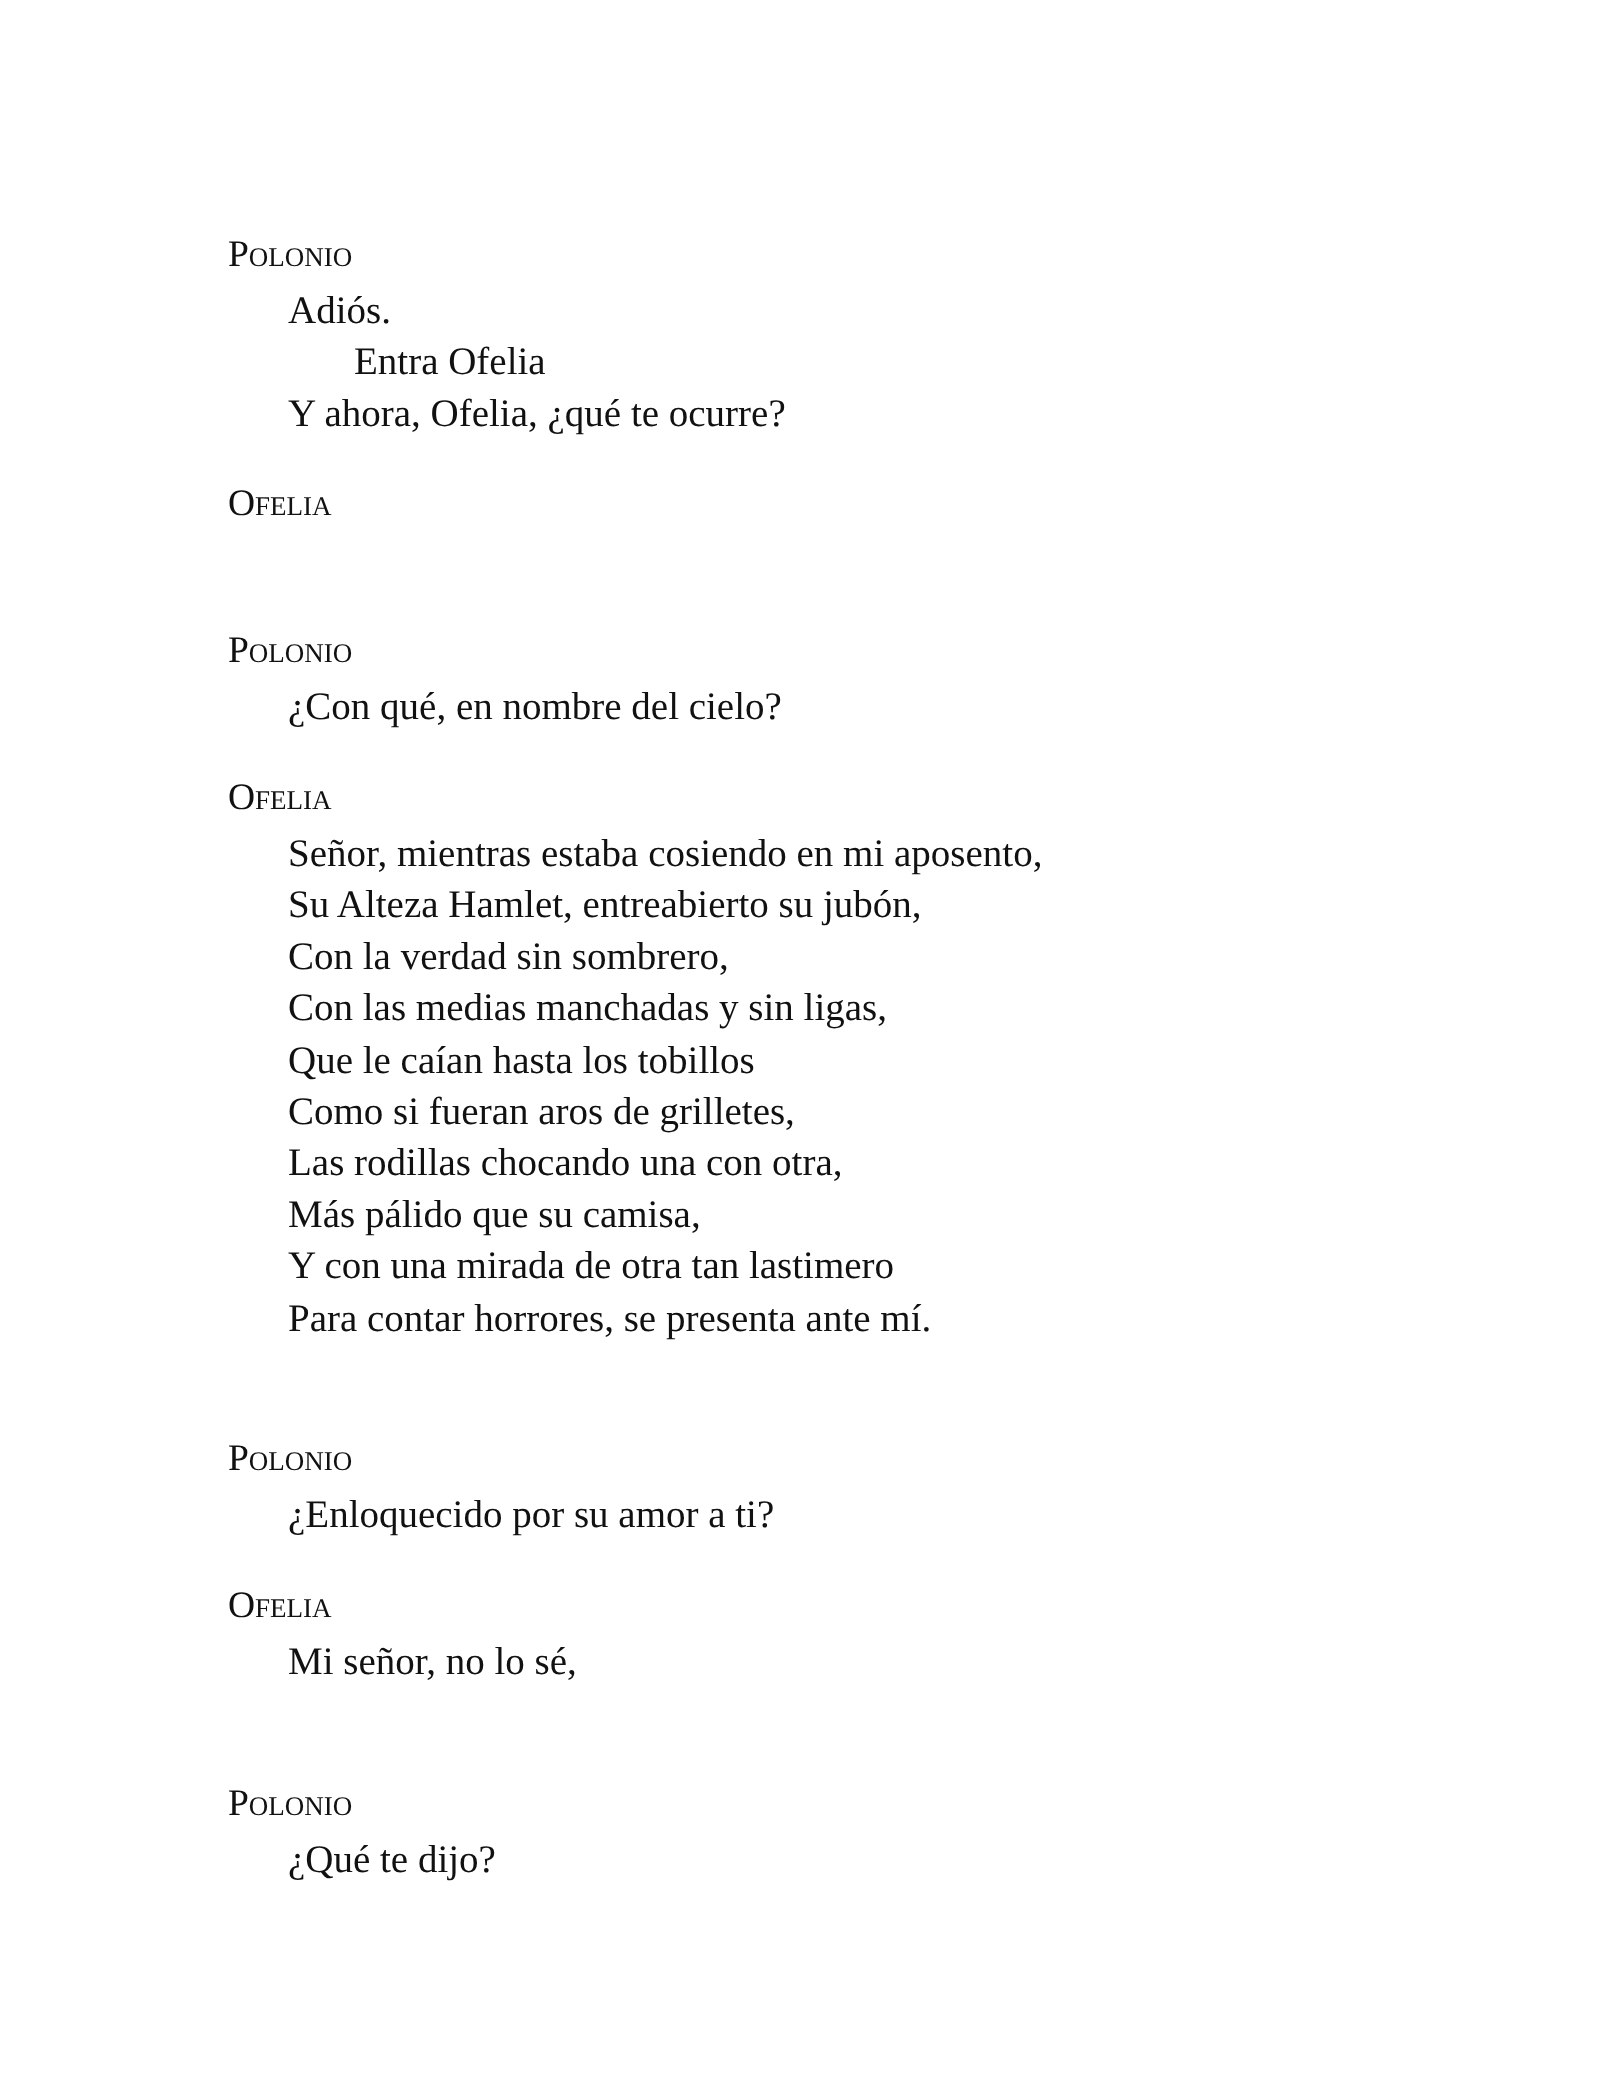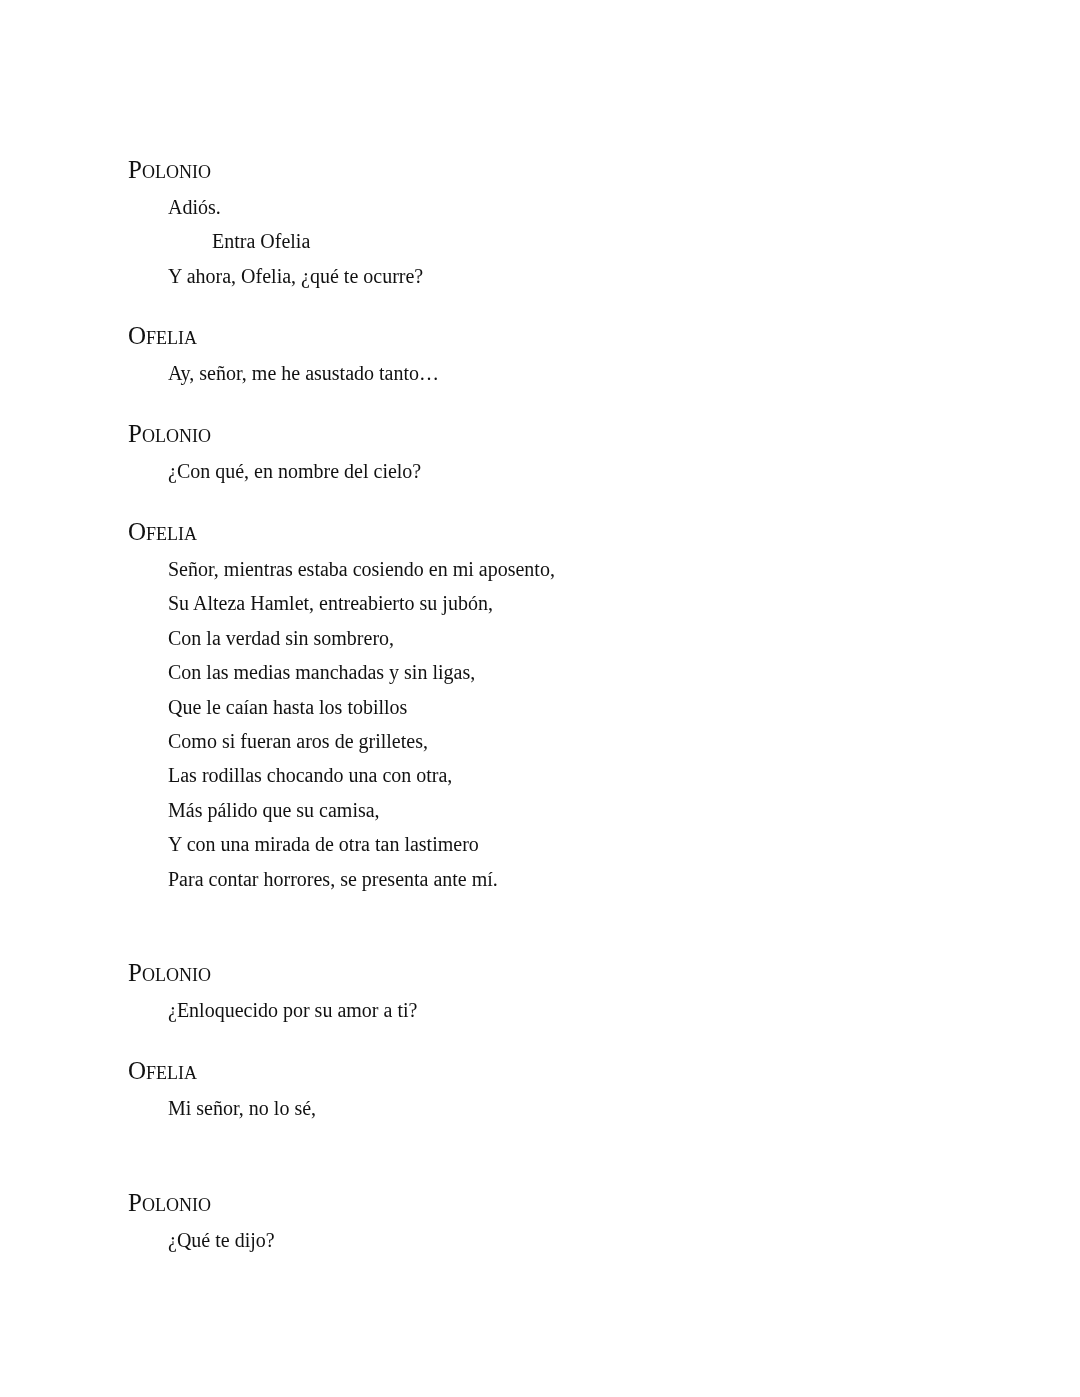--- a/index.html
+++ b/index.html
@@ -17,35 +17,35 @@
   }
   .page {
     position: absolute;
     left: 0;
     top: 0;
     width: 1080px;
     height: 1397px;
   }
   .speech {
     position: absolute;
-    left: 128px;
+    left: 152px;
   }
   .speaker {
     font-size: 25px;
     font-variant: small-caps;
     line-height: 28px;
     height: 28px;
     letter-spacing: 0px;
   }
   .lines {
     margin-left: 40px;
     margin-top: 6px;
   }
   .line {
-    font-size: 20px;
+    font-size: 26px;
     line-height: 34.4px;
     height: 34.4px;
     white-space: nowrap;
   }
   .stage {
     margin-left: 44px;
   }
 </style>
 </head>
 <body>
@@ -56,23 +56,20 @@
     <div class="speaker">Polonio</div>
     <div class="lines">
       <div class="line">Adiós.</div>
       <div class="line stage">Entra Ofelia</div>
       <div class="line">Y ahora, Ofelia, ¿qué te ocurre?</div>
     </div>
   </div>
 
   <div class="speech" style="top:322px;">
     <div class="speaker">Ofelia</div>
-    <div class="lines">
-      <div class="line">Ay, señor, me he asustado tanto…</div>
-    </div>
   </div>
 
   <div class="speech" style="top:420px;">
     <div class="speaker">Polonio</div>
     <div class="lines">
       <div class="line">¿Con qué, en nombre del cielo?</div>
     </div>
   </div>
 
   <div class="speech" style="top:518px;">

